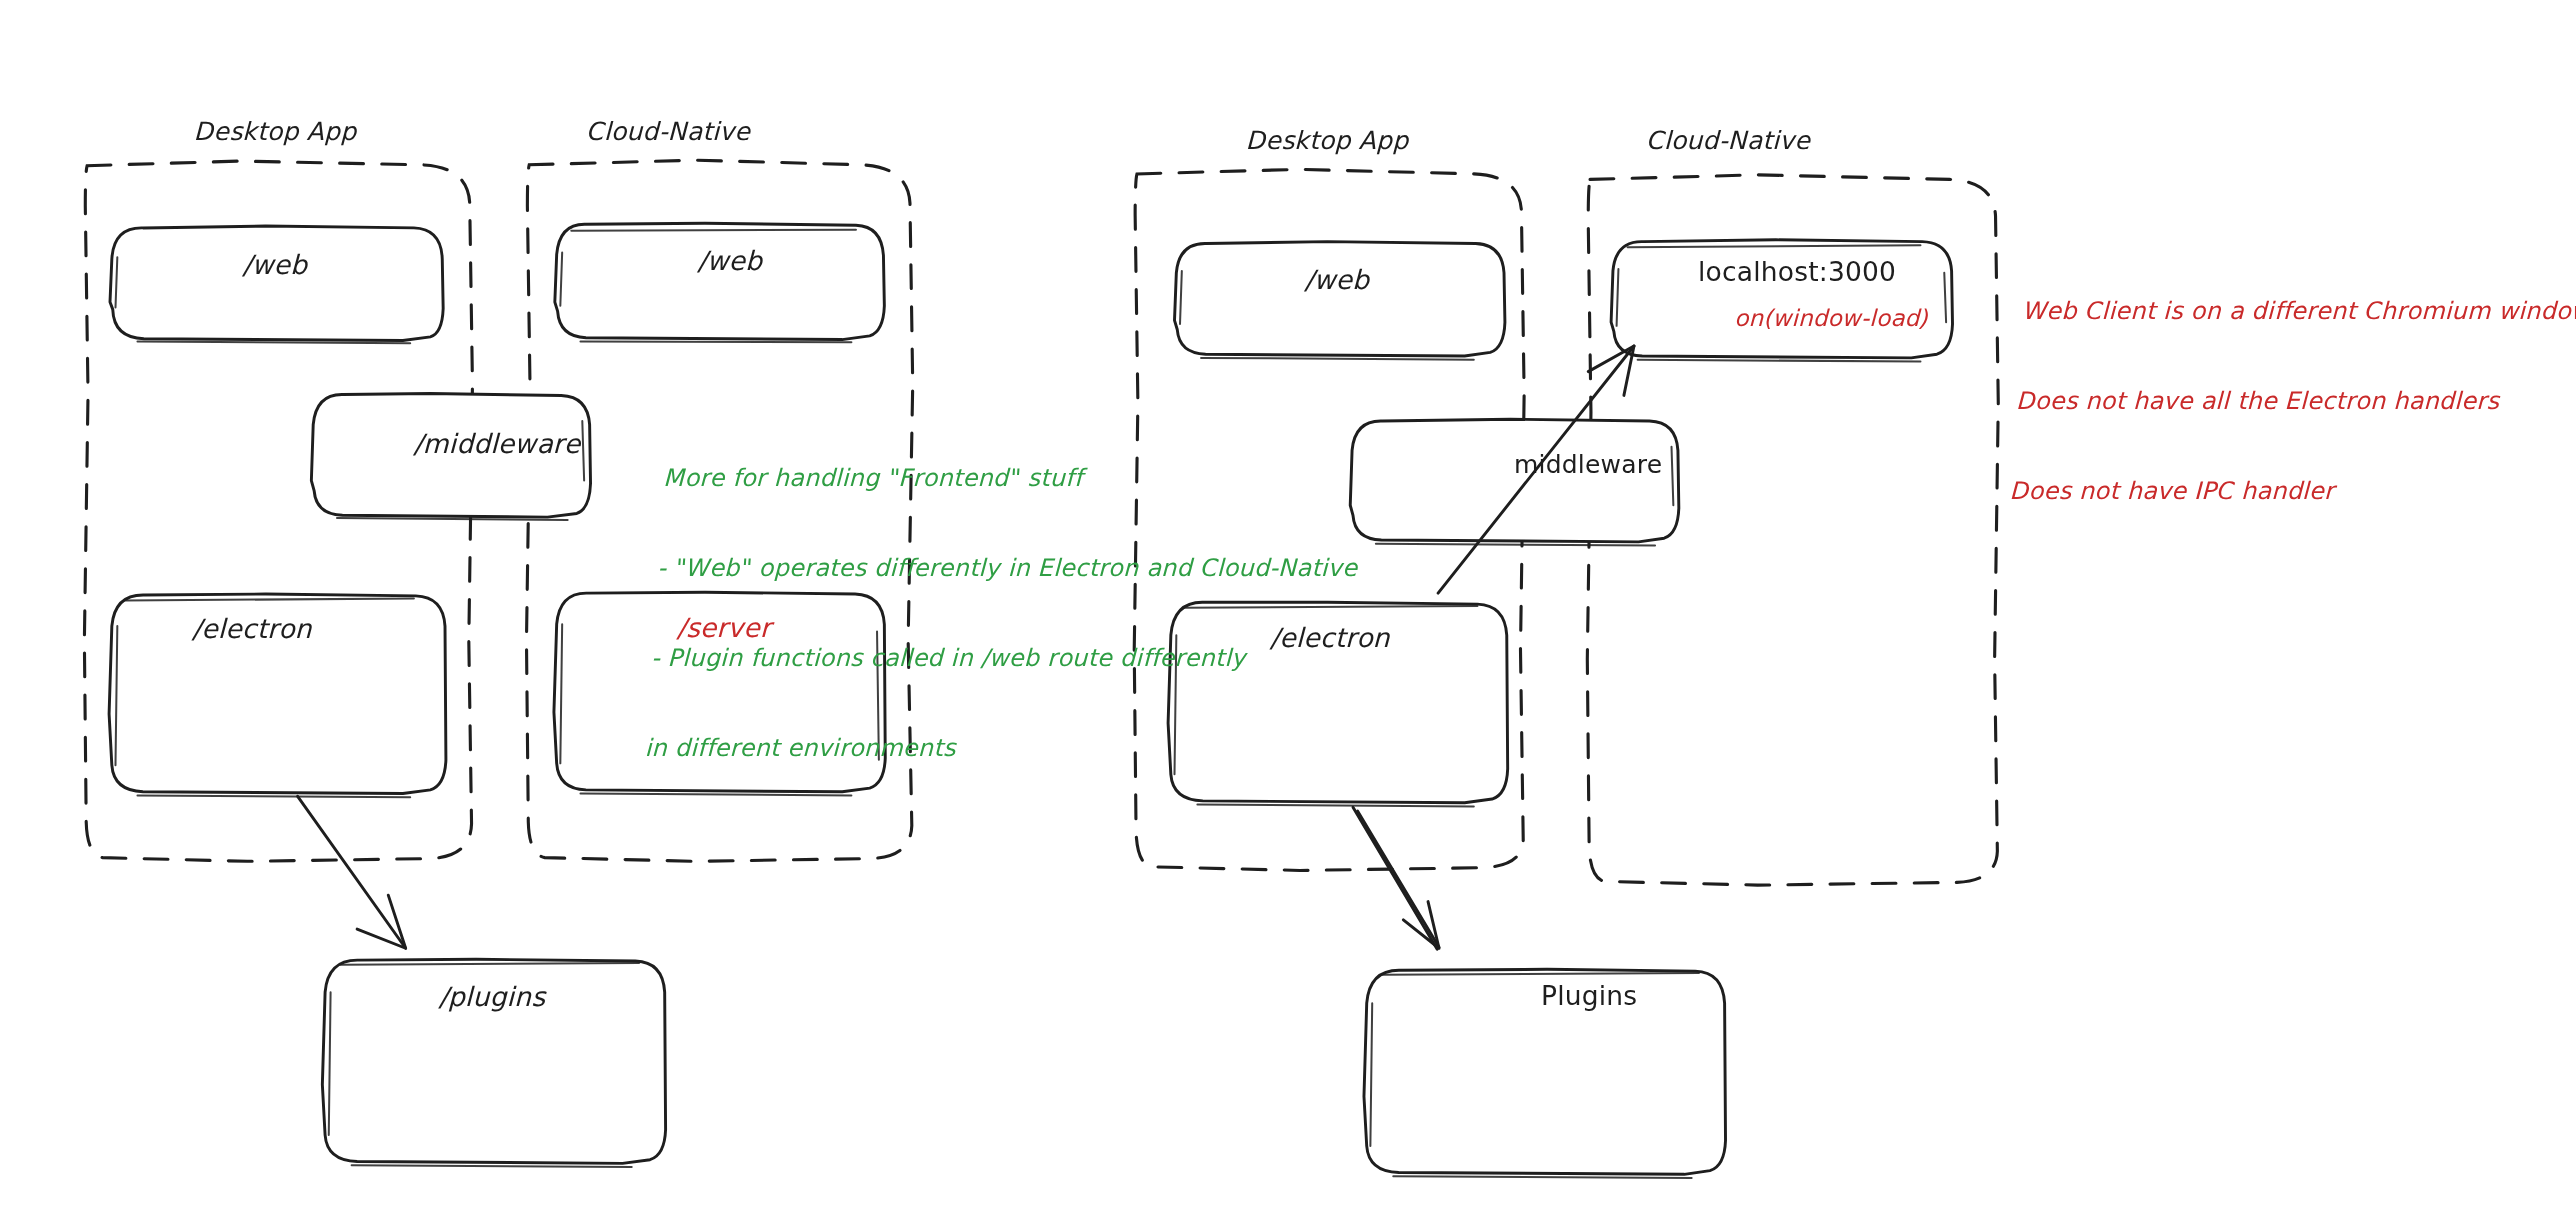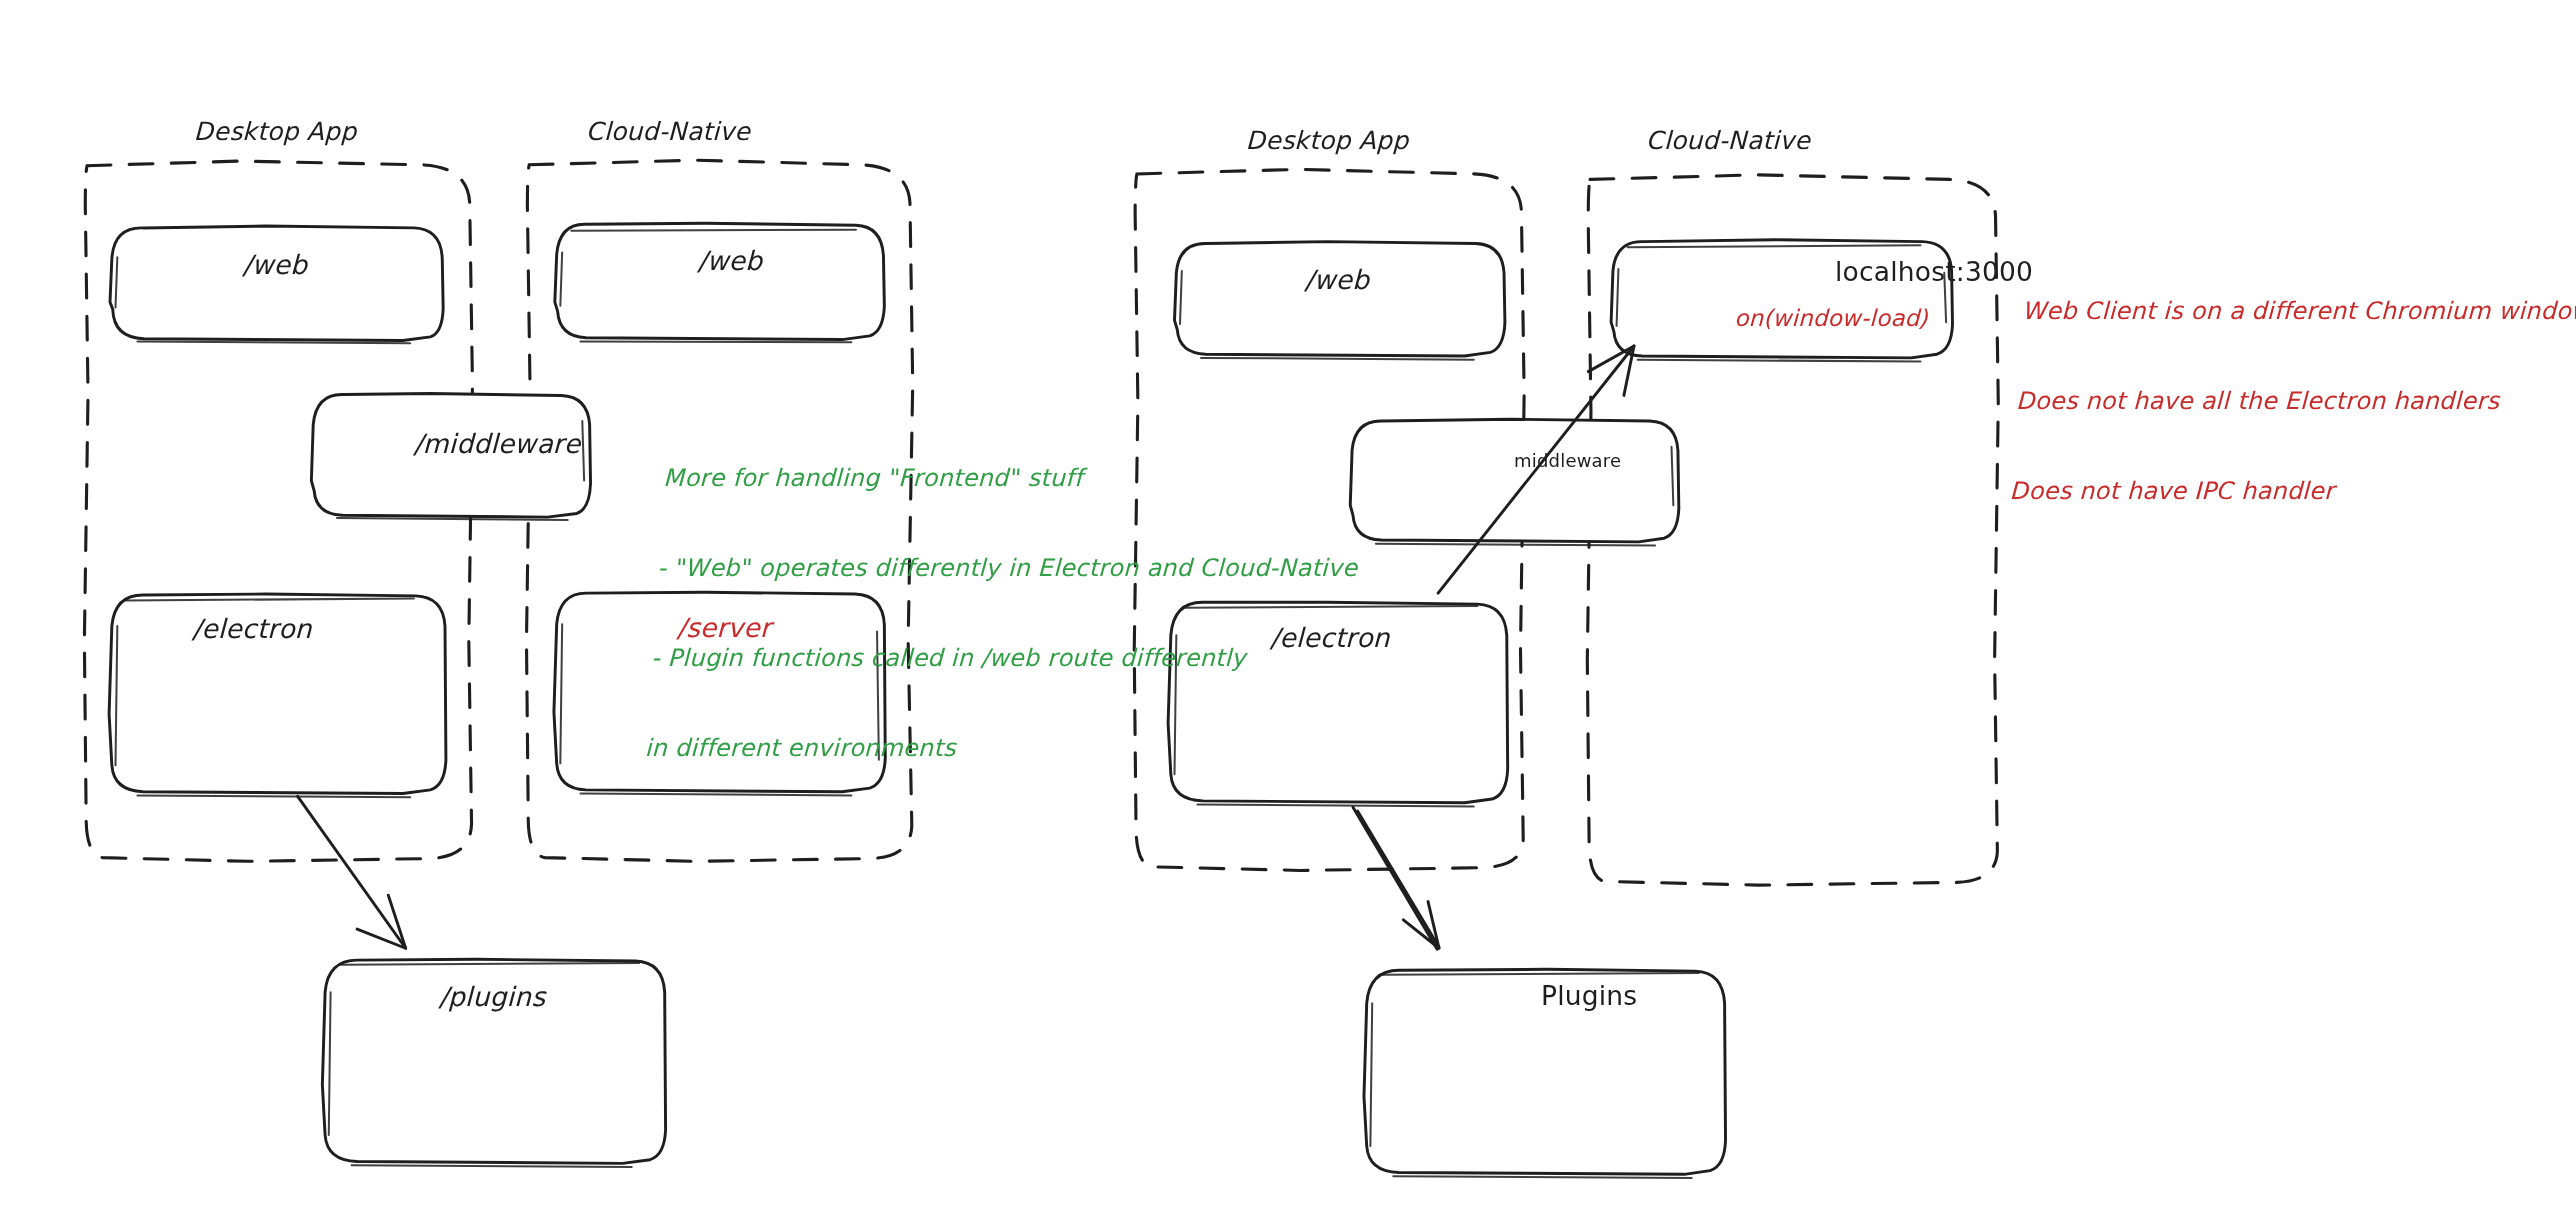--- a/index.html
+++ b/index.html
@@ -190,23 +190,23 @@
 <div class="lbl box-label centered" style="left:732px; top:245px;">/web</div>
 <div class="lbl box-label centered" style="left:499px; top:428px;">/middleware</div>
 <div class="lbl box-label centered" style="left:254px; top:613px;">/electron</div>
 <div class="lbl box-label red centered" style="left:726px; top:612px;">/server</div>
 <div class="lbl box-label centered" style="left:494px; top:981px;">/plugins</div>
 
 <div class="lbl group-title centered" style="left:1329px; top:126px;">Desktop App</div>
 <div class="lbl group-title centered" style="left:1730px; top:126px;">Cloud-Native</div>
 
 <div class="lbl box-label centered" style="left:1339px; top:264px;">/web</div>
-<div class="lbl box-label plain centered-plain" style="left:1835px; top:256px;">localhost:3000</div>
+<div class="lbl box-label plain centered-plain" style="left:1698px; top:256px;">localhost:3000</div>
 <div class="lbl sub-red" style="left:1736px; top:305px;">on(window-load)</div>
-<div class="lbl box-label plain centered-plain" style="left:1514px; top:450px; font-size:18px;">middleware</div>
+<div class="lbl box-label plain centered-plain" style="left:1514px; top:450px; font-size:25px;">middleware</div>
 <div class="lbl box-label centered" style="left:1332px; top:622px;">/electron</div>
 <div class="lbl box-label plain centered-plain" style="left:1541px; top:980px;">Plugins</div>
 
 <div class="lbl note green" style="left:657px; top:403px;">
   <div>More for handling "Frontend" stuff</div>
   <div>- "Web" operates differently in Electron and Cloud-Native</div>
   <div>- Plugin functions called in /web route differently</div>
   <div>in different environments</div>
 </div>
 

